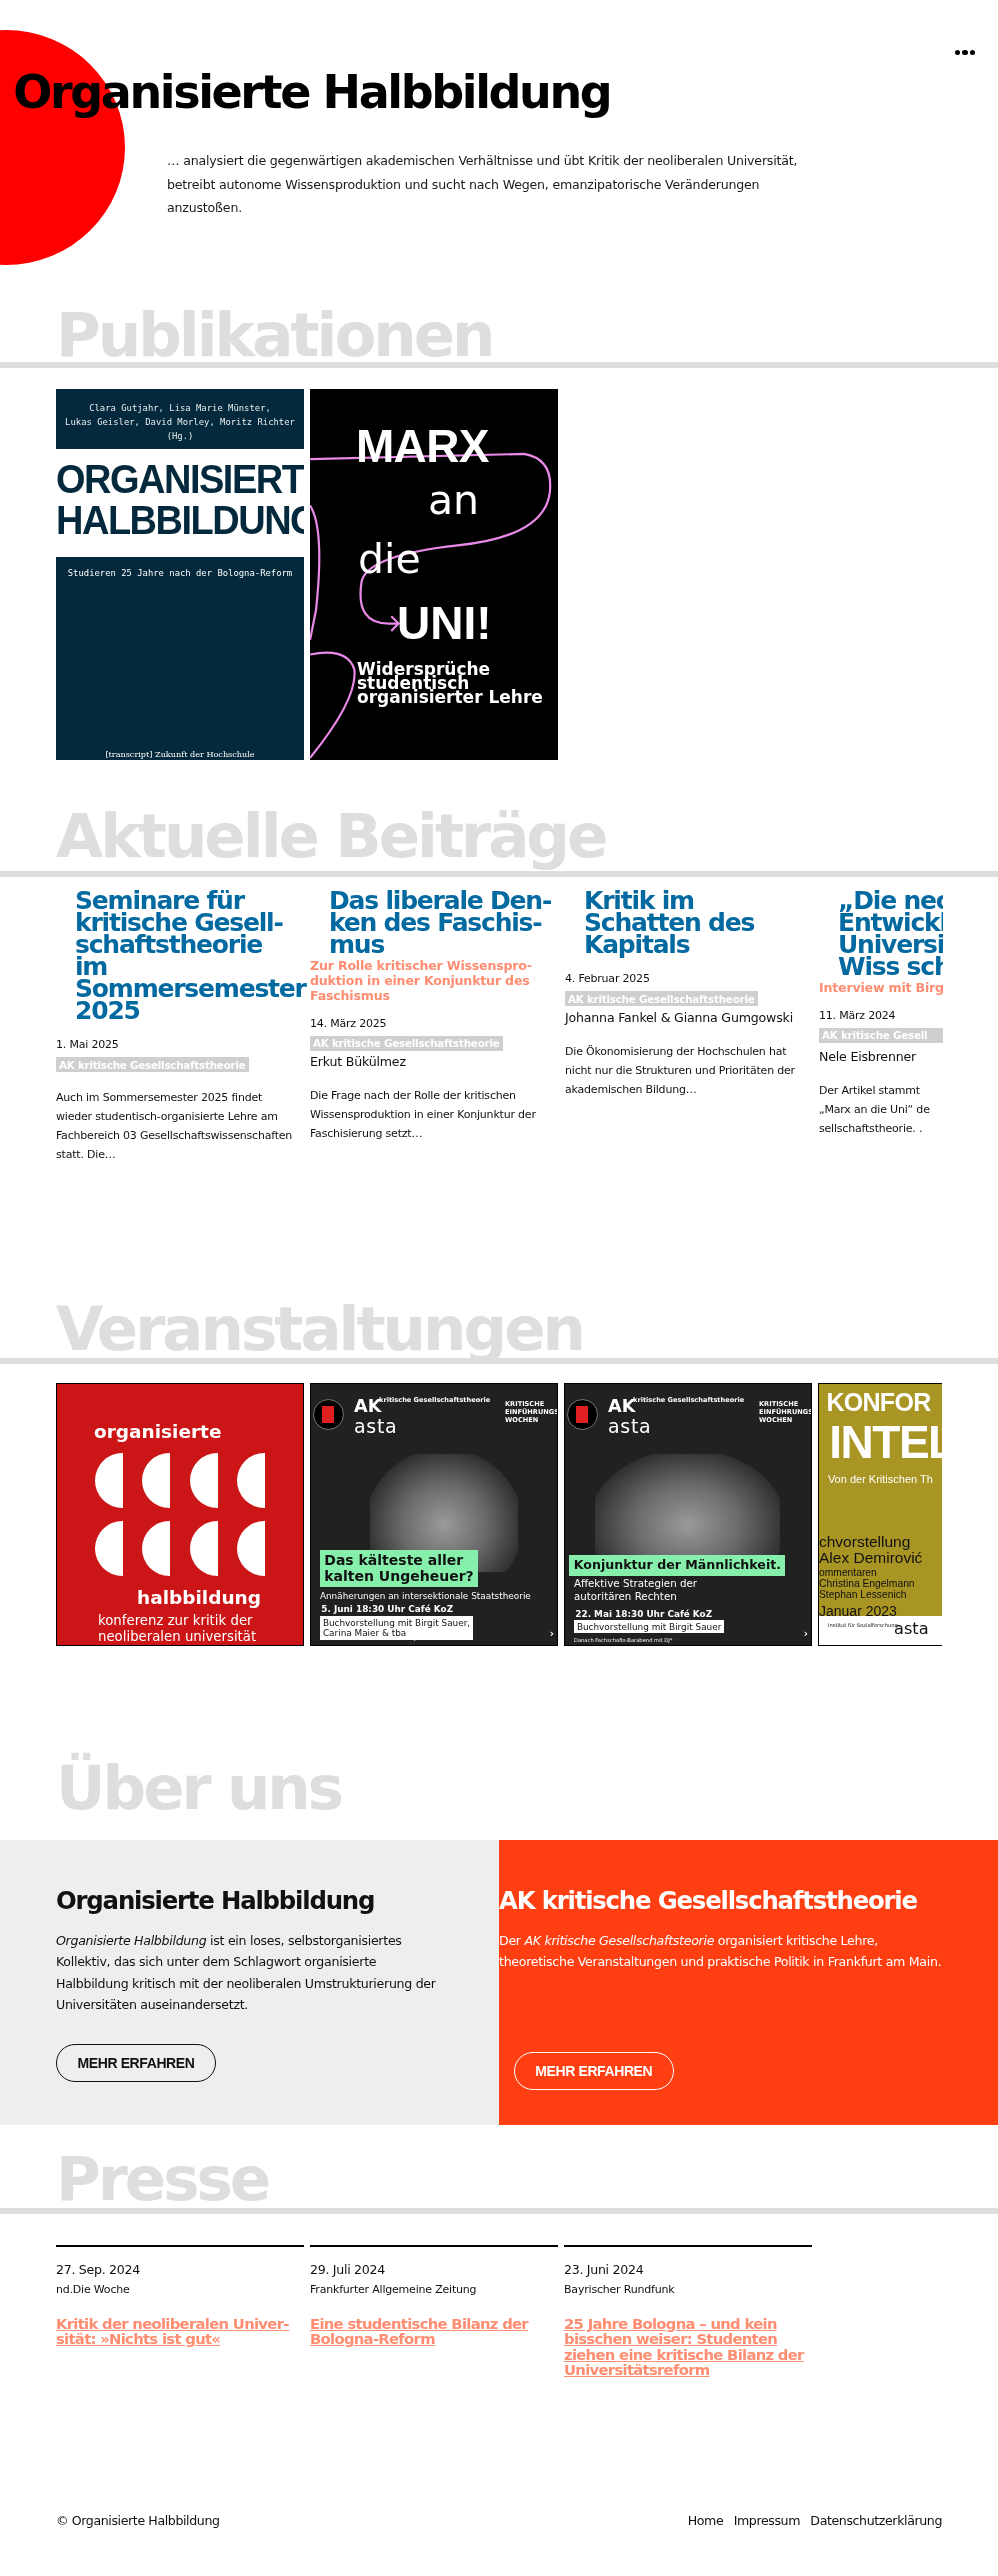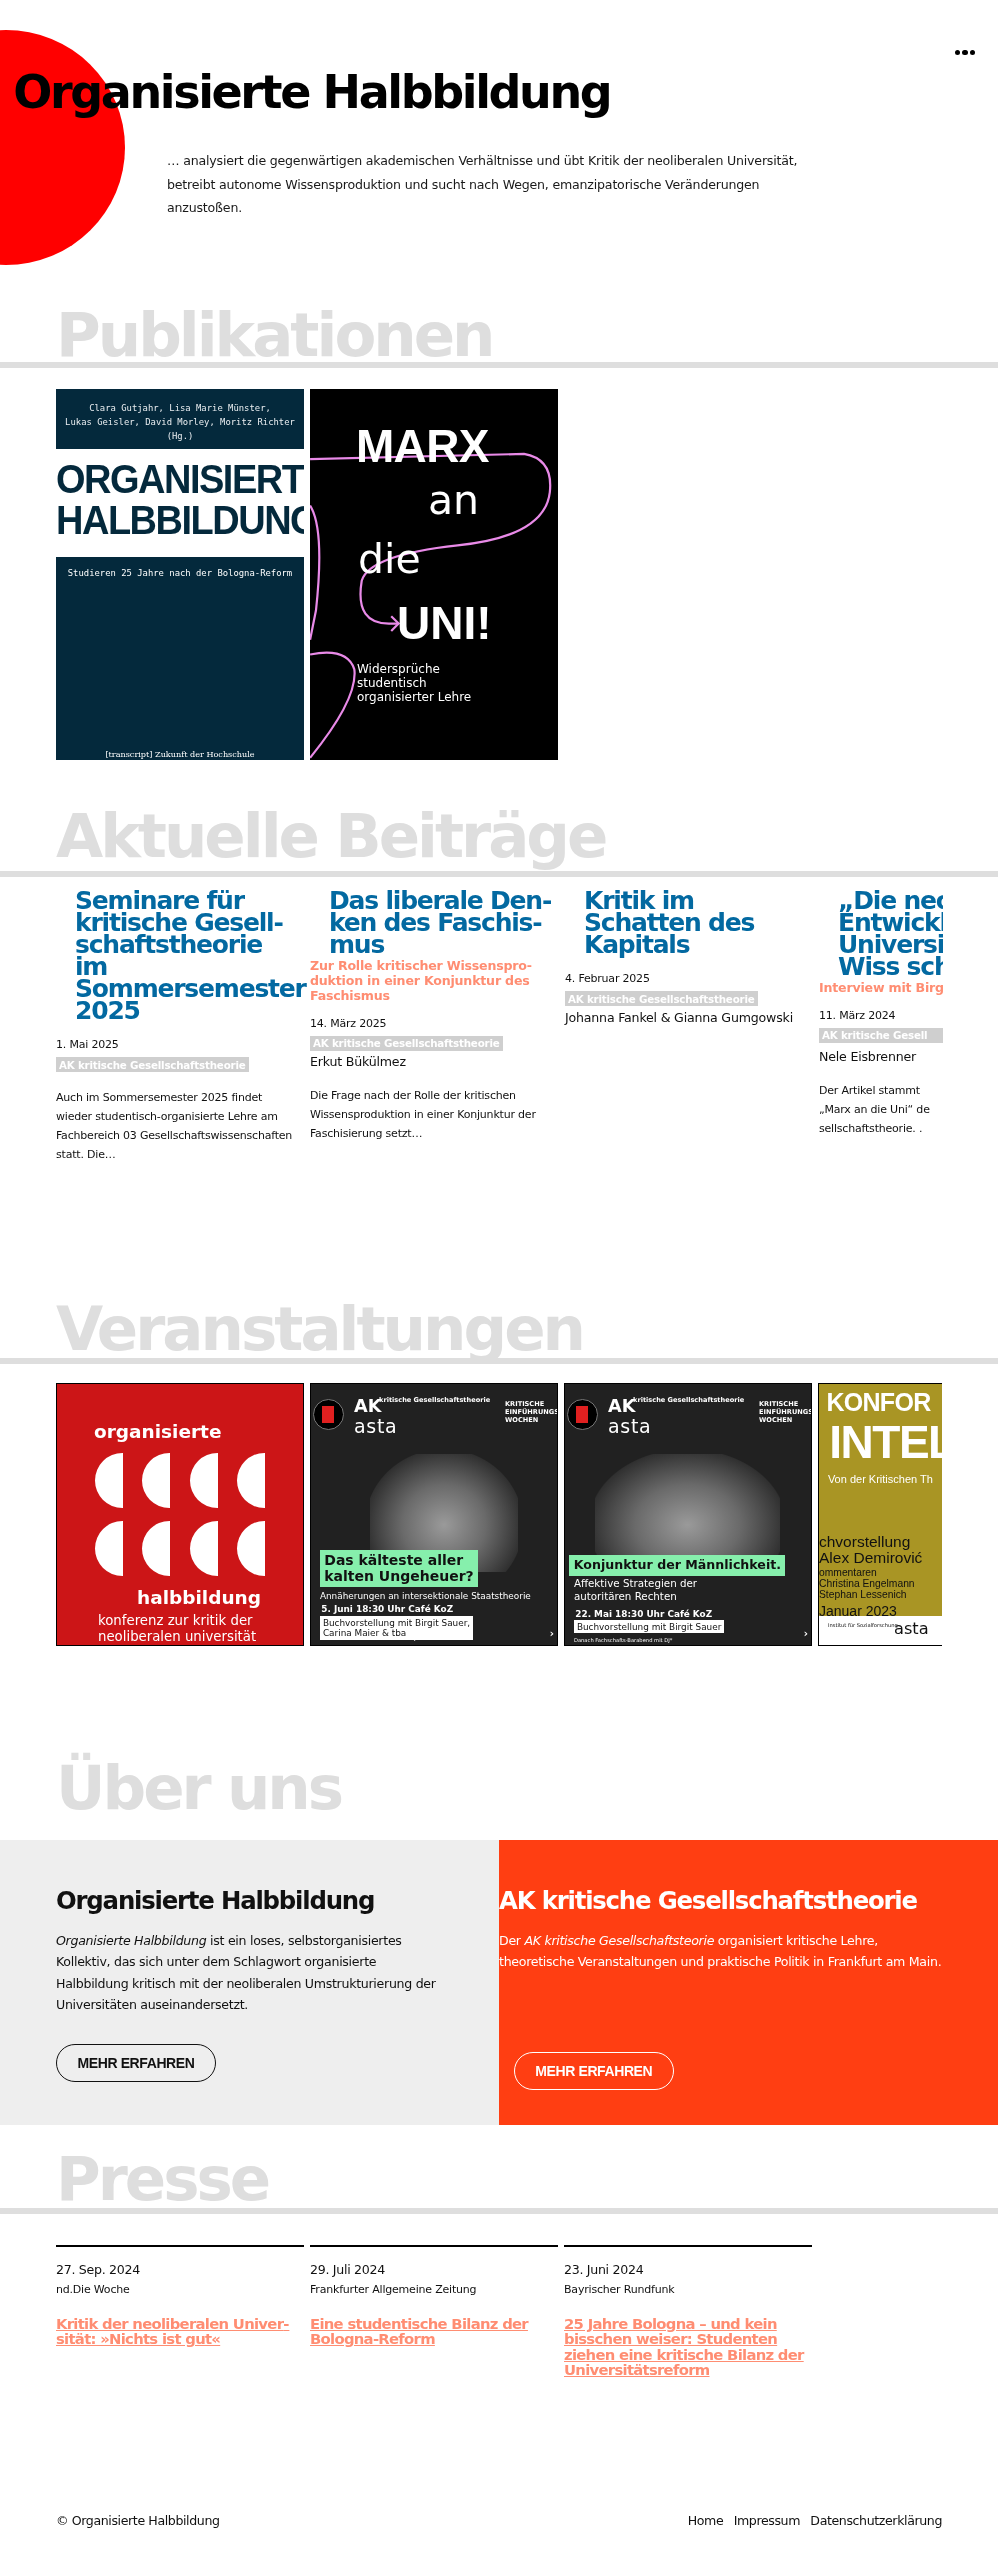--- a/index.html
+++ b/index.html
@@ -26,21 +26,21 @@
   .book1 .authors { position: absolute; top: 11.8px; left: 0; right: 0; text-align: center; font-family: "DejaVu Sans Mono", monospace; font-size: 8.9px; line-height: 14px; color: #e9edf0; }
   .book1 .titleband { position: absolute; top: 60px; left: 0; right: 0; height: 108px; background: #fff; }
   .book1 .titleband div { font-family: "Liberation Sans", sans-serif; font-weight: bold; font-size: 38px; line-height: 38px; color: #04293c; text-align: center; letter-spacing: -1.5px; transform: scaleY(1.08); margin-top: 11.8px; }
   .book1 .subtitle { position: absolute; top: 179px; left: 0; right: 0; text-align: center; font-family: "DejaVu Sans Mono", monospace; font-size: 8.9px; color: #fff; }
   .book1 .publisher { position: absolute; bottom: 1.5px; left: 0; right: 0; text-align: center; font-family: "DejaVu Serif", serif; font-size: 8.1px; color: #fff; }
   .book2 { left: 310px; background: #000; color: #fff; }
   .book2 .marx { position: absolute; top: 29.5px; left: 46px; font-family: "Liberation Sans", sans-serif; font-weight: 900; font-size: 46px; letter-spacing: -0.7px; }
   .book2 .an { position: absolute; top: 87px; left: 118px; font-family: "DejaVu Sans", sans-serif; font-size: 41px; }
   .book2 .die { position: absolute; top: 146px; left: 48px; font-family: "DejaVu Sans", sans-serif; font-size: 41px; }
   .book2 .uni { position: absolute; top: 207px; left: 87px; font-family: "Liberation Sans", sans-serif; font-weight: bold; font-size: 46px; }
-  .book2 .sub { position: absolute; top: 273px; left: 47px; font-family: "DejaVu Sans", sans-serif; font-weight: normal; font-size: 12px; line-height: 14px; }
+  .book2 .sub { position: absolute; top: 273px; left: 47px; font-family: "DejaVu Sans", sans-serif; font-weight: bold; font-size: 17px; line-height: 14px; }
   .book2 svg { position: absolute; left: 0; top: 0; }
 
   
   .articles { position: absolute; top: 890px; left: 0; width: 998px; height: 318px; overflow: hidden; }
   .article { position: absolute; top: 0; width: 244px; }
   .article h3 { font-family: "DejaVu Sans", sans-serif; font-weight: bold; font-size: 25px; line-height: 22px; letter-spacing: -1.2px; color: #0369a1; cursor: pointer; margin-left: 19px; }
   .article .subt { font-family: "DejaVu Sans", sans-serif; font-weight: bold; font-size: 12.6px; line-height: 14.8px; color: #ff8d72; margin-top: 3px; letter-spacing: -0.2px; }
   .article .date { font-family: "DejaVu Sans", sans-serif; font-size: 11px; color: #111; margin-top: 13.3px; letter-spacing: -0.2px; }
   .article .tag { display: inline-block; background: #cfcfcf; color: #fff; font-family: "DejaVu Sans", sans-serif; font-weight: bold; font-size: 10.3px; padding: 1.5px 3px; margin-top: 5.9px; letter-spacing: -0.2px; cursor: pointer; white-space: nowrap; }
   .article .author { font-family: "DejaVu Sans", sans-serif; font-size: 12.6px; line-height: 20.7px; color: #111; margin-top: 1.5px; letter-spacing: -0.2px; }
@@ -179,20 +179,21 @@
     <div class="date">14. März 2025</div>
     <span class="tag">AK kritische Gesellschaftstheorie</span>
     <div class="author">Erkut Bükülmez</div>
     <div class="excerpt">Die Frage nach der Rolle der kriti­schen Wissensproduktion in einer Konjunktur der Faschisierung setzt…</div>
   </div>
   <div class="article" style="left:565px;">
     <h3>Kritik im Schatten des Kapitals</h3>
     <div class="date" style="margin-top:16.2px;">4. Februar 2025</div>
     <span class="tag">AK kritische Gesellschaftstheorie</span>
     <div class="author">Johanna Fankel &amp; Gianna Gum­gowski</div>
+    <div class="excerpt">Die Ökonomisierung der Hochschulen hat nicht nur die Strukturen und Prio­ritäten der akademischen Bildung…</div>
   </div>
   <div class="article" style="left:819px; width:124px; overflow:hidden;">
     <div style="width:244px;">
       <h3>„Die neoli Entwicklu Universitä stört Wiss schaft.“</h3>
       <div class="subt">Interview mit Birg</div>
       <div class="date">11. März 2024</div>
       <span class="tag" style="width:140px; overflow:hidden;">AK kritische Gesell</span>
       <div class="author">Nele Eisbrenner</div>
       <div class="excerpt" style="width:124px;">Der Artikel stammt „Marx an die Uni“ de sellschaftstheorie. .</div>
     </div>

